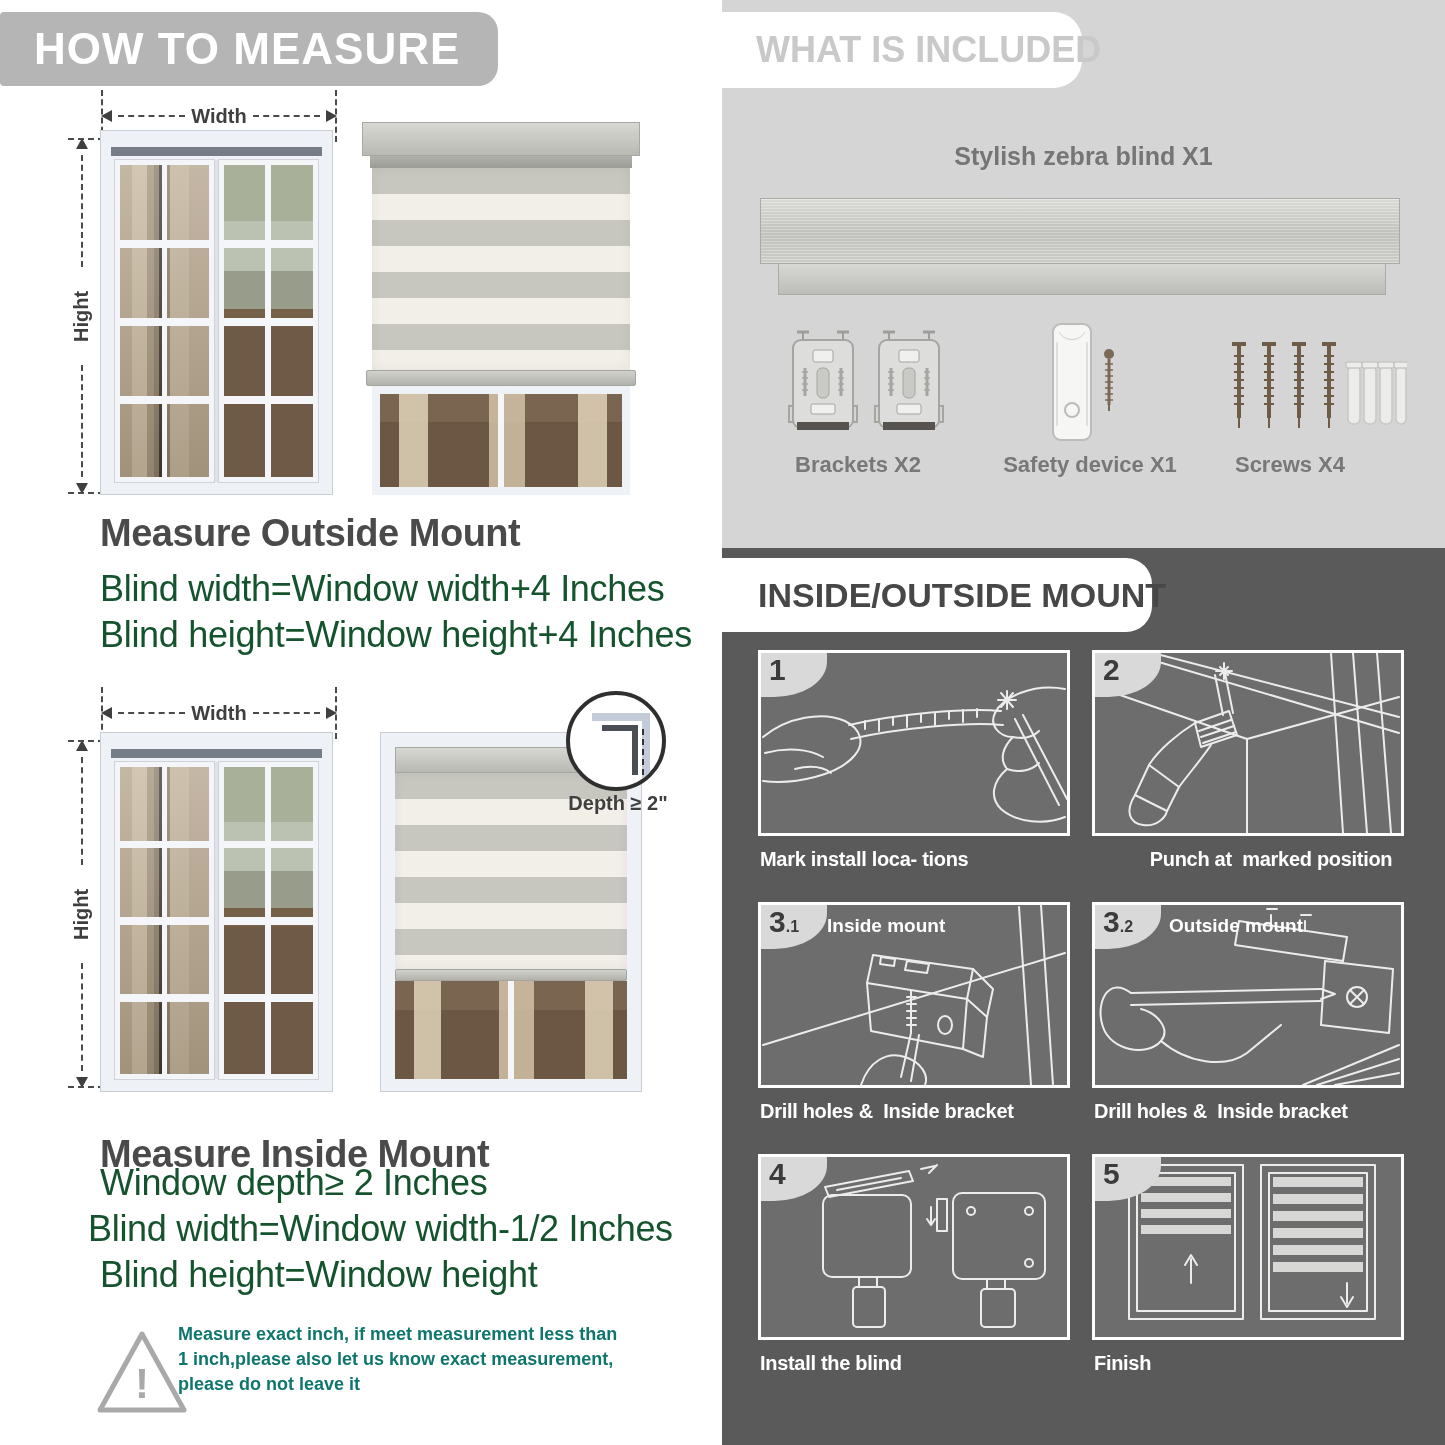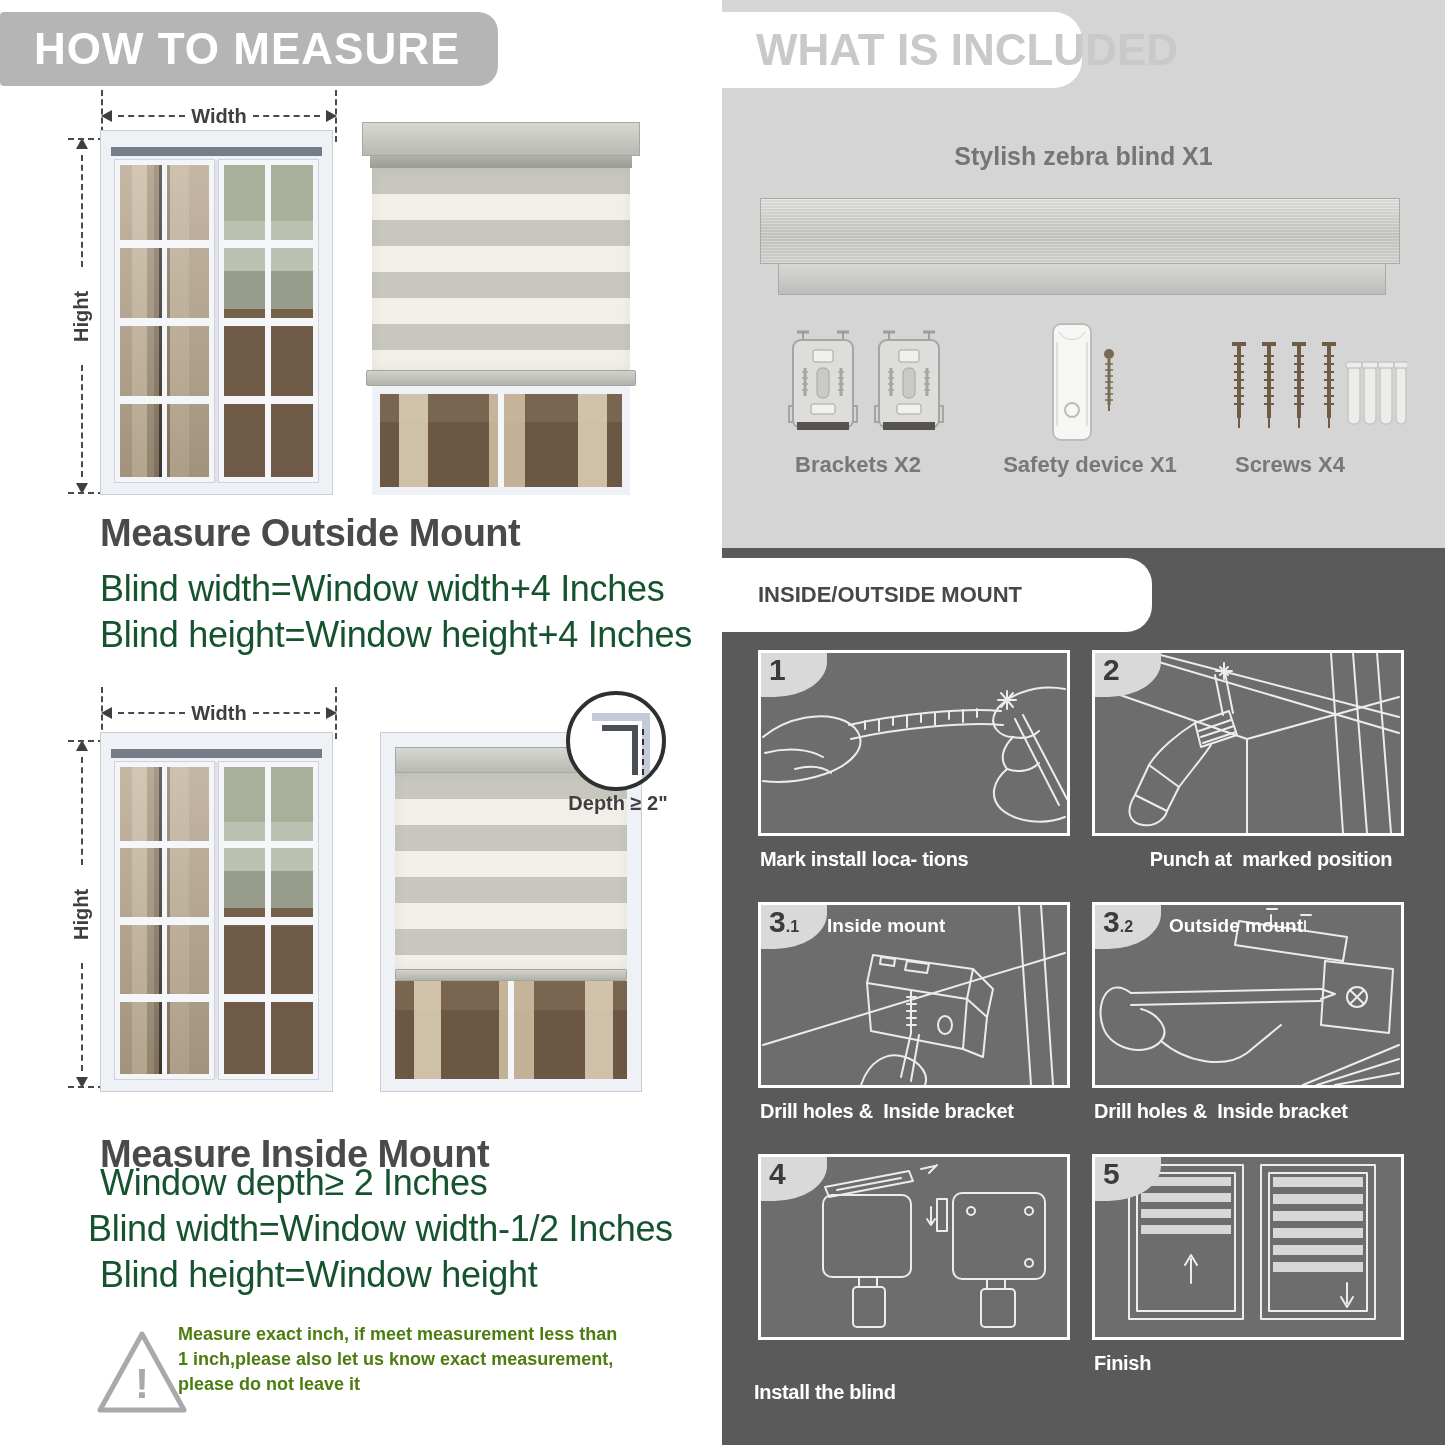--- a/index.html
+++ b/index.html
@@ -67,39 +67,39 @@
     background-image:
       linear-gradient(90deg, transparent 0 calc(50% - 3px), #f4f6f9 calc(50% - 3px) calc(50% + 3px), transparent calc(50% + 3px)),
       linear-gradient(90deg, transparent 0 8%, rgba(224,210,185,0.85) 8% 20%, transparent 20% 45%, rgba(216,200,172,0.8) 45% 60%, transparent 60% 82%, rgba(224,210,185,0.85) 82% 94%, transparent 94%),
       linear-gradient(180deg, #7a6550 0 30%, #6b5743 30% 100%);
   }
   .magnifier{width:92px;height:92px;border-radius:50%;border:4px solid #2f2f2f;background:#ffffff;overflow:hidden;}
   .mag-a{position:absolute;right:12px;top:18px;width:50px;height:58px;border-top:8px solid #c3cbd8;border-right:8px solid #c3cbd8;}
   .mag-b{position:absolute;right:24px;top:30px;width:30px;height:44px;border-top:6px solid #4a4f55;border-right:6px solid #4a4f55;}
   .mag-dash{position:absolute;right:18px;top:34px;height:46px;border-left:2px dashed #333333;}
   .depth-label{font-size:20px;font-weight:bold;color:#3f3f3f;text-align:center;}
-  .warn-text{font-size:18px;font-weight:bold;color:#4d7c0f;line-height:25px;width:450px;}
+  .warn-text{font-size:18px;font-weight:bold;color:#0f766e;line-height:25px;width:450px;}
 
   
   .right-top{left:722px;top:0;width:723px;height:548px;background:#d5d5d5;}
   .wi-header{position:absolute;left:0;top:12px;width:360px;height:76px;background:#ffffff;
-    border-radius:0 28px 28px 0;color:#c9c9c9;font-weight:bold;font-size:44px;line-height:76px;
+    border-radius:0 28px 28px 0;color:#c9c9c9;font-weight:bold;font-size:36px;line-height:76px;
     padding-left:34px;box-sizing:border-box;white-space:nowrap;}
   .product-label{position:absolute;left:0;top:142px;width:100%;text-align:center;
     font-size:25px;font-weight:bold;color:#757575;}
   .headrail{position:absolute;left:38px;top:198px;width:640px;height:66px;border:1px solid #aaaaa6;box-sizing:border-box;
     background:linear-gradient(180deg,#e0e0dd 0,#c6c6c2 55%,#d2d2ce 100%);
     background-image:repeating-linear-gradient(0deg, rgba(255,255,255,0.22) 0 1px, rgba(0,0,0,0.03) 1px 3px),linear-gradient(180deg,#e0e0dd 0,#c6c6c2 55%,#d2d2ce 100%);}
   .headrail-lip{position:absolute;left:56px;top:263px;width:608px;height:32px;border:1px solid #aaaaa6;box-sizing:border-box;
     background:linear-gradient(180deg,#d8d8d4,#bcbcb8);}
   .comp-label{position:absolute;font-size:22px;font-weight:bold;color:#787878;text-align:center;white-space:nowrap;}
 
   .right-dark{left:722px;top:548px;width:723px;height:897px;background:#5a5a5a;}
   .io-header{position:absolute;left:0;top:10px;width:430px;height:74px;background:#ffffff;
-    border-radius:0 26px 26px 0;color:#474747;font-weight:bold;font-size:22px;line-height:74px;
+    border-radius:0 26px 26px 0;color:#474747;font-weight:bold;font-size:34px;line-height:74px;
     padding-left:36px;box-sizing:border-box;white-space:nowrap;}
   .tile{position:absolute;width:312px;height:186px;background:#6d6d6d;border:3px solid #ffffff;
     box-sizing:border-box;overflow:hidden;}
   .tile svg.art{position:absolute;left:0;top:0;width:306px;height:180px;}
   .badge{position:absolute;left:0;top:0;min-width:44px;background:#d9d9d9;border-radius:0 0 80% 0;
     color:#3c3c3c;font-weight:bold;padding:2px 14px 12px 8px;display:flex;align-items:flex-start;}
   .badge .num{font-size:30px;line-height:30px;}
   .badge .sub{font-size:16px;line-height:16px;margin-top:12px;}
   .tile-title{position:absolute;left:66px;top:10px;font-size:19px;font-weight:bold;color:#ffffff;white-space:nowrap;}
   .caption{position:absolute;font-size:20px;font-weight:bold;color:#ffffff;letter-spacing:-0.3px;
@@ -391,21 +391,21 @@
           <circle cx="268" cy="106" r="4"></circle>
       <path d="M226,122 h18 v10 h-18 Z"></path>
       <rect x="220" y="132" width="34" height="38" rx="4"></rect>
     </g>
       </svg>
     <div class="badge">
         <span class="num">4</span>
         <span class="sub"></span>
       </div>
   </div>
-  <div class="caption" style="left:32px;top:804px;margin-top:29px;">Install the blind</div>
+  <div class="caption" style="left:38px;top:804px;">Install the blind</div>
 
   <div class="tile" style="left:370px;top:606px;">
     <svg class="art" viewBox="0 0 306 180">
         <g class="lineart">
       <rect x="34" y="8" width="114" height="154"></rect>
       <rect x="42" y="16" width="98" height="138"></rect>
       <g fill="#d7d7d5" stroke="none">
         <rect x="46" y="20" width="90" height="9"></rect>
             <rect x="46" y="36" width="90" height="9"></rect>
         <rect x="46" y="52" width="90" height="9"></rect>

